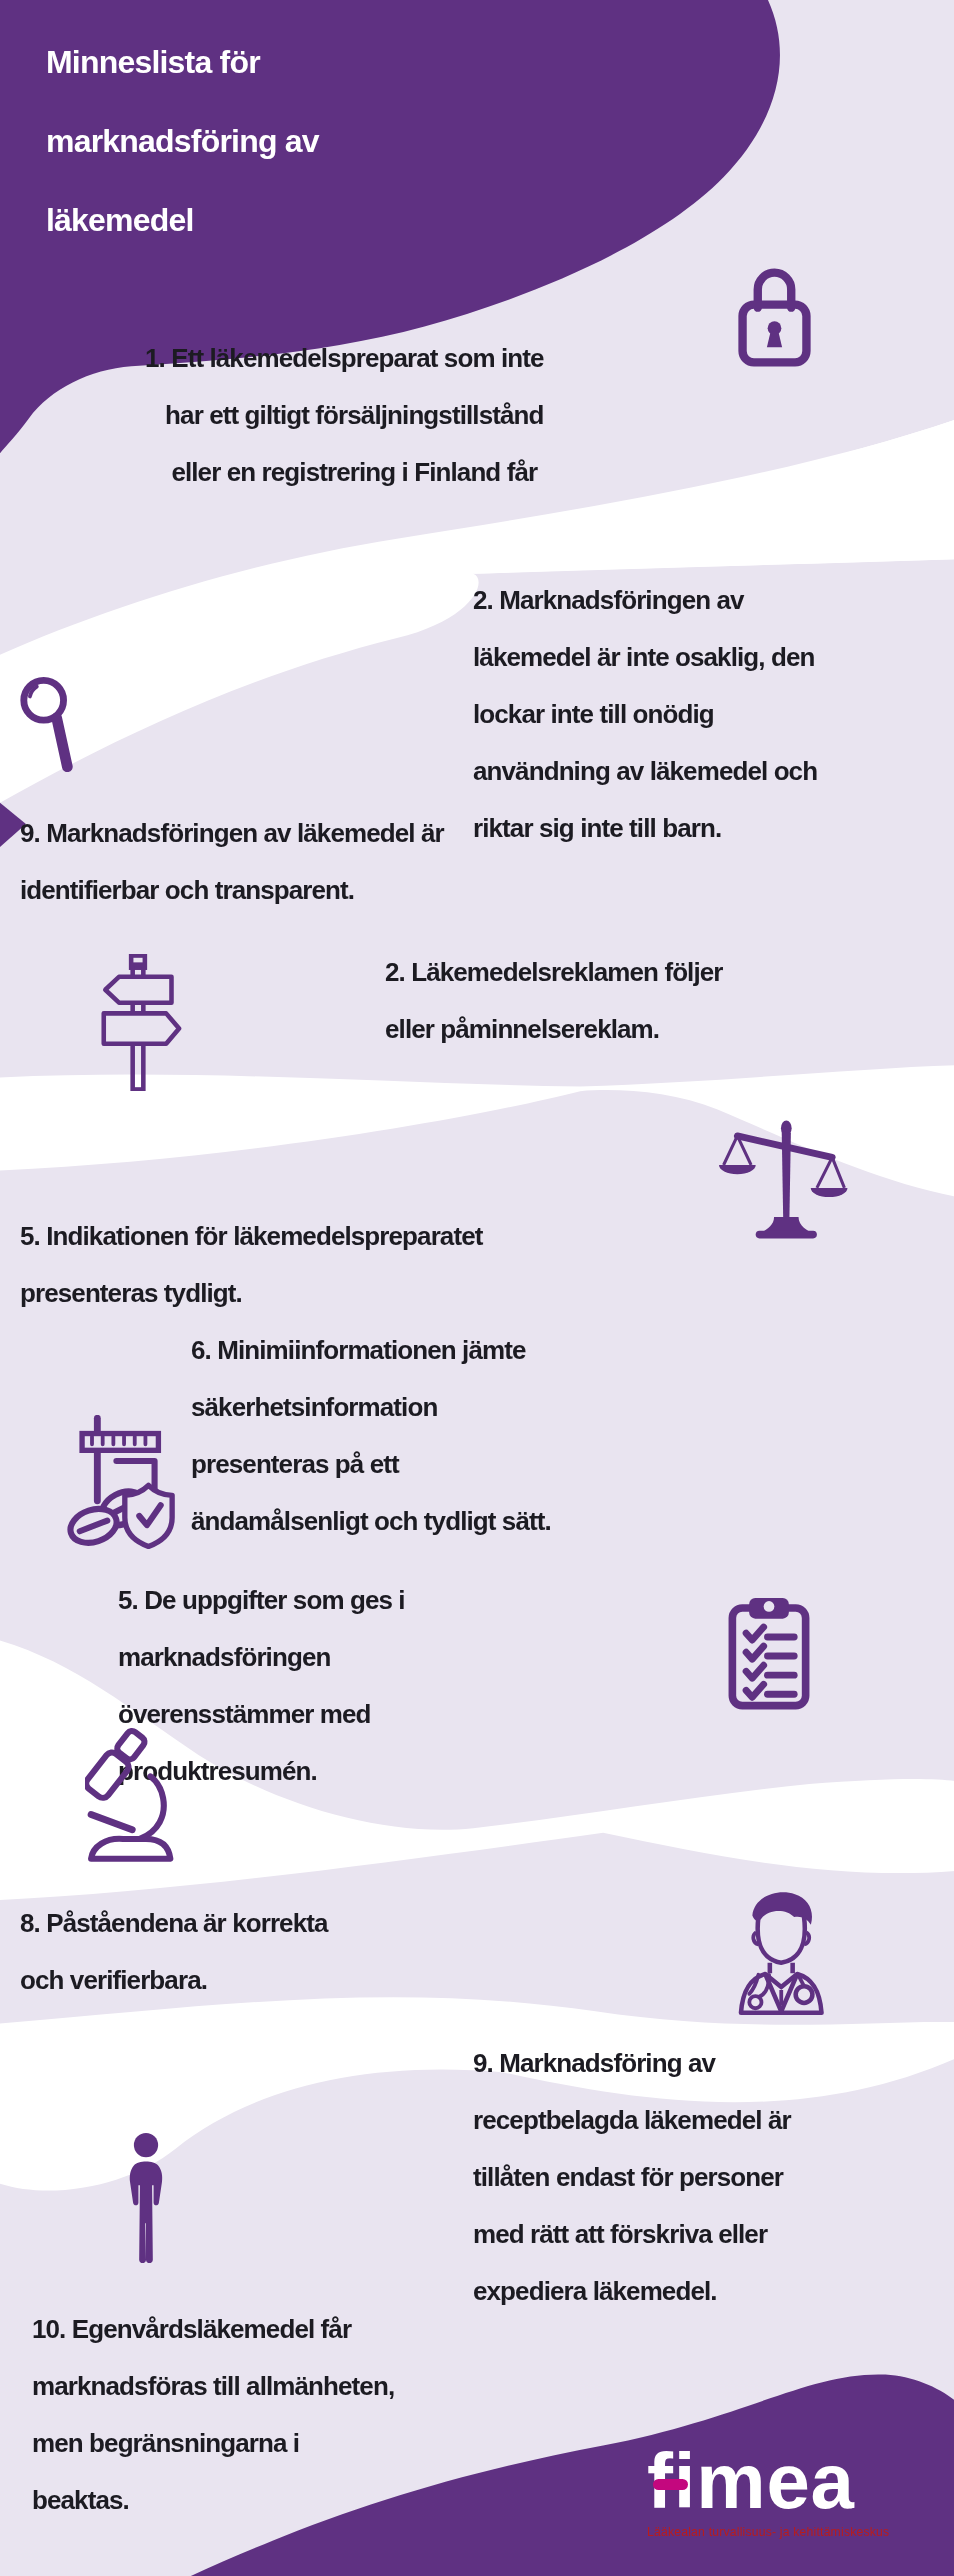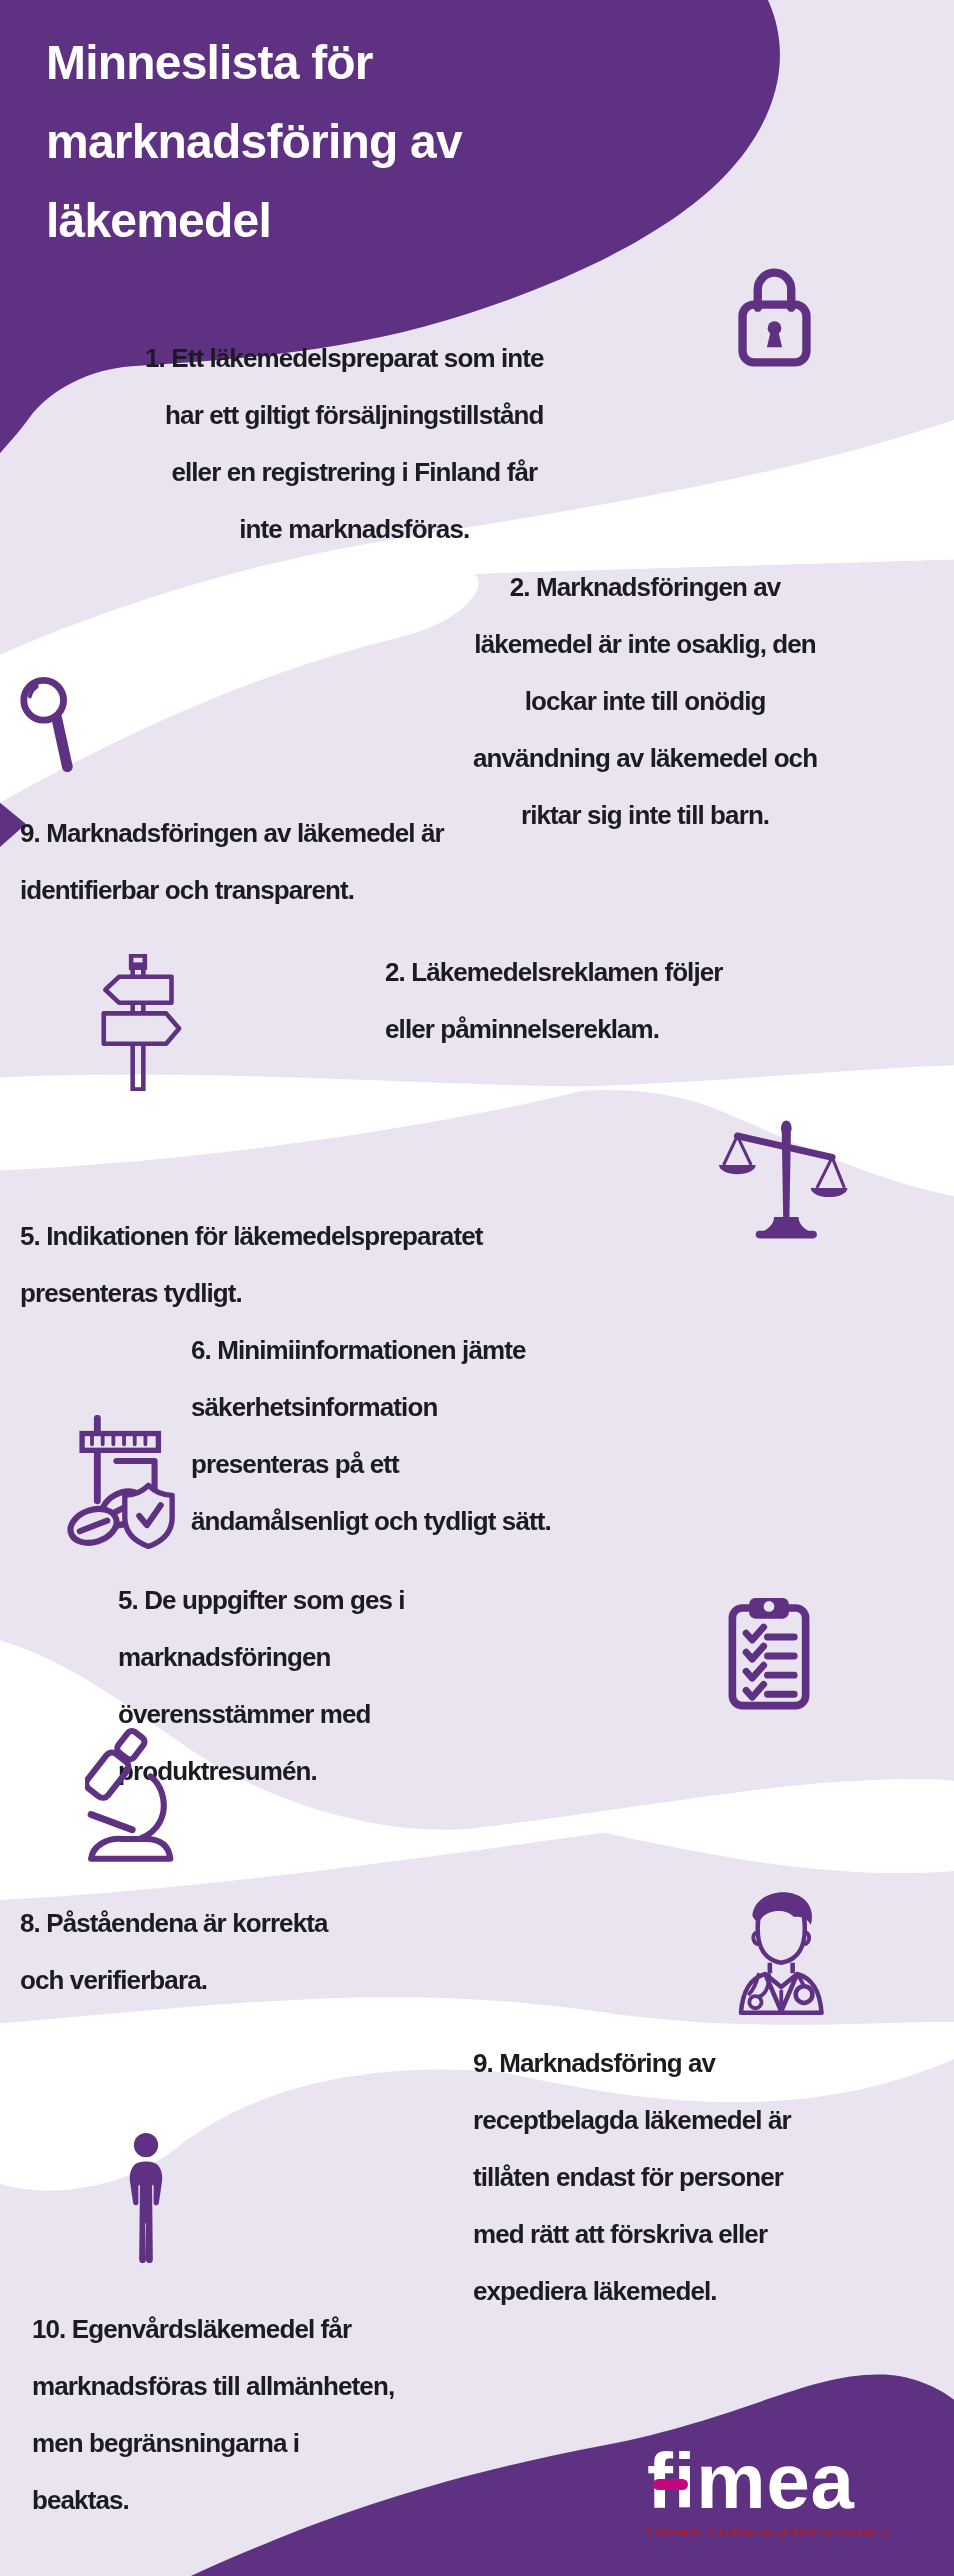--- a/index.html
+++ b/index.html
@@ -18,21 +18,21 @@
   #bg{position:absolute;left:0;top:0;width:955px;height:2576px;}
   .item{
     position:absolute;color:var(--text);
     font-size:26px;font-weight:700;line-height:57px;letter-spacing:-0.9px;
     white-space:nowrap;
   }
   .item div{white-space:nowrap;}
   .item.indented div.wrap{margin-left:20px;}
   #title{
     position:absolute;left:46px;top:23px;color:#fff;
-    font-size:48px;font-weight:800;line-height:79px;letter-spacing:-0.8px;
+    font-size:32px;font-weight:800;line-height:79px;letter-spacing:-0.8px;
     white-space:nowrap;
   }
   .icon{position:absolute;}
   .icon svg{display:block;width:100%;height:100%;}
   #fimea{position:absolute;left:647px;top:2439px;width:275px;color:#fff;}
   #fimea .word{
     position:relative;font-size:78px;font-weight:700;letter-spacing:0.8px;
     line-height:84px;color:#fff;
   }
   #fimea .fbar{
@@ -59,24 +59,23 @@
 <div id="title">
   <div>Minneslista för</div>
   <div>marknadsföring av</div>
   <div>läkemedel</div>
 </div>
 
 <div class="item indented" style="left:145px;top:330px;text-align:center;">
   <div>1. Ett läkemedelspreparat som inte</div>
   <div class="wrap">har ett giltigt försäljningstillstånd</div>
   <div class="wrap">eller en registrering i Finland får</div>
-  <div class="wrap">inte marknadsföras.</div>
-</div>
-
-<div class="item" style="left:473px;top:559px;text-align:center;">
+</div>
+
+<div class="item" style="left:473px;top:572px;">
   <div>2. Marknadsföringen av</div>
   <div>läkemedel är inte osaklig, den</div>
   <div>lockar inte till onödig</div>
   <div>användning av läkemedel och</div>
   <div>riktar sig inte till barn.</div>
 </div>
 
 <div class="item" style="left:20px;top:805px;">
   <div>9. Marknadsföringen av läkemedel är</div>
   <div>identifierbar och transparent.</div>

